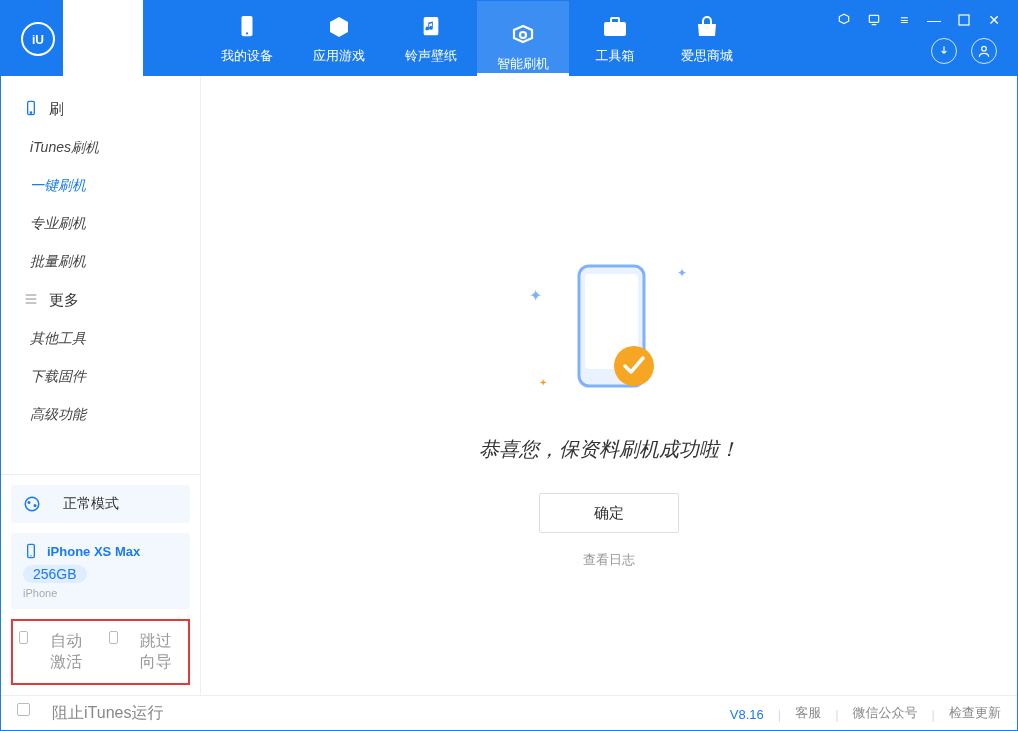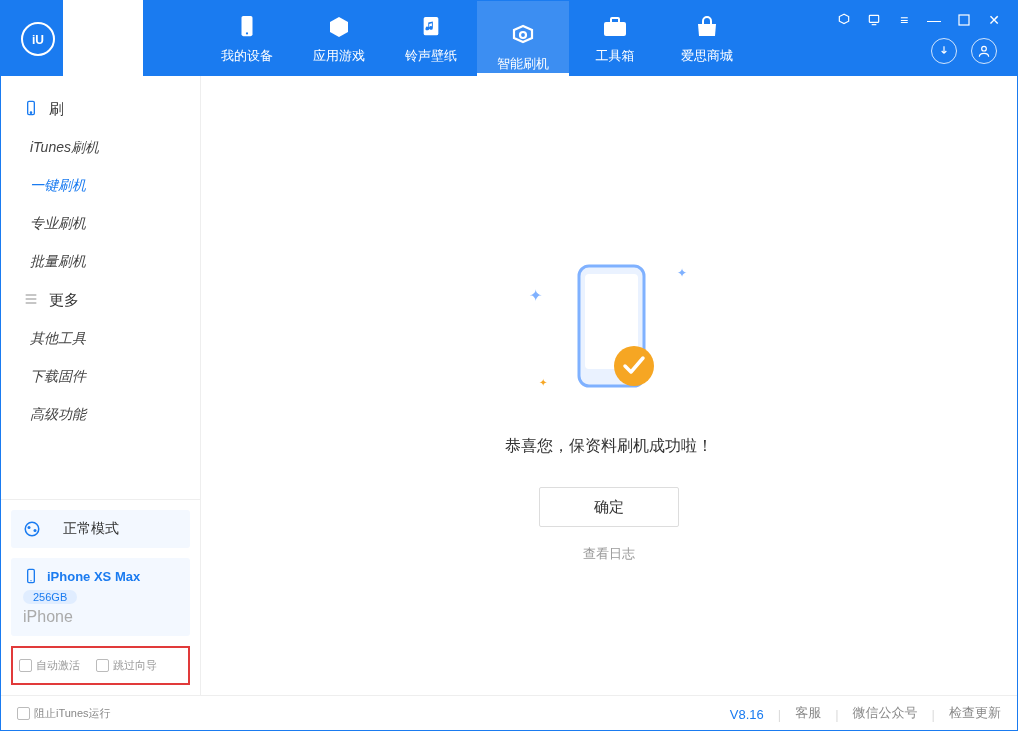--- a/index.html
+++ b/index.html
@@ -28,32 +28,32 @@
 .sidebar { width: 200px; border-right: 1px solid #eee; display:flex; flex-direction:column; background:#fff; }
 .sidebar-content { flex: 1; overflow:auto; padding-top: 14px; }
 .side-section-title { display:flex; align-items:center; gap:10px; padding: 10px 22px; font-size: 15px; color:#333; font-weight:500; }
 .side-item { padding: 10px 22px 10px 29px; font-size: 14px; color:#444; cursor:pointer;font-style:italic; }
 .side-item.active { color:#1a7bf0; }
 
 .sidebar-bottom { border-top: 1px solid #eee; }
 .mode-box { margin: 10px; background:#f3f8ff; border-radius:3px; padding: 10px 12px; display:flex; align-items:center; gap:22px; font-size:14px; color:#333; }
 .device-box { margin: 0 10px 10px 10px; background:#f3f8ff; border-radius:3px; padding: 10px 12px; font-size:13px; color:#333; }
 .device-box .device-name { font-weight:bold; color:#1a7bf0; display:flex; align-items:center; gap:8px; }
-.device-box .capacity { margin-top:6px; display:inline-block; background:#e0edff; color:#1a7bf0; border-radius:10px; padding:1px 10px; font-size:11px; }
-.device-box .subtype { color:#aaa; font-size:16px; margin-top:4px; }
+.device-box .capacity { margin-top:6px; display:inline-block; background:#e0edff; color:#1a7bf0; border-radius:10px; padding:1px 10px; font-size:14px; }
+.device-box .subtype { color:#aaa; font-size:11px; margin-top:4px; }
 
 .highlight-box { margin: 8px 10px 10px 10px; border: 2px solid #e13a3a; padding: 10px 6px; display:flex; align-items:center; gap: 16px; }
-.chk { display:flex; align-items:center; gap:4px; font-size:11px; color:#999; cursor:pointer; }
+.chk { display:flex; align-items:flex-start; gap:22px; font-size:16px; color:#999; cursor:pointer; }
 .chk .box { width:13px; height:13px; border:1px solid #bbb; border-radius:2px; }
 
 
 .main { flex:1; display:flex; flex-direction:column; align-items:center; justify-content:flex-start; padding-top: 180px; background:#fff; }
 .phone-illus { position:relative; width: 140px; height: 150px; margin-bottom: 30px; }
 .sparkle { position:absolute; color:#7fb1ff; font-size:16px; }
-.success-title { font-size: 16px; color:#333; margin-bottom: 30px; }
+.success-title { font-size: 20px; color:#333; margin-bottom: 30px; font-style: italic; }
 .confirm-btn { width: 140px; height: 40px; border:1px solid #ddd; background:#fff; font-size:15px; color:#333; cursor:pointer; border-radius:2px; }
 .view-log { margin-top: 18px; font-size:13px; color:#999; cursor:pointer; }
 
 
 .footer { height: 35px; border-top: 1px solid #eee; display:flex; align-items:center; padding: 0 16px; font-size:13px; color:#888; }
 .footer .chk { color:#888; }
 .footer-right { margin-left:auto; display:flex; align-items:flex-end; gap:14px; }
 .footer-right .version { color:#1a7bf0; }
 .footer-right .divider { color:#ddd; }
 .footer-right .flink { color:#888; cursor:pointer; }

